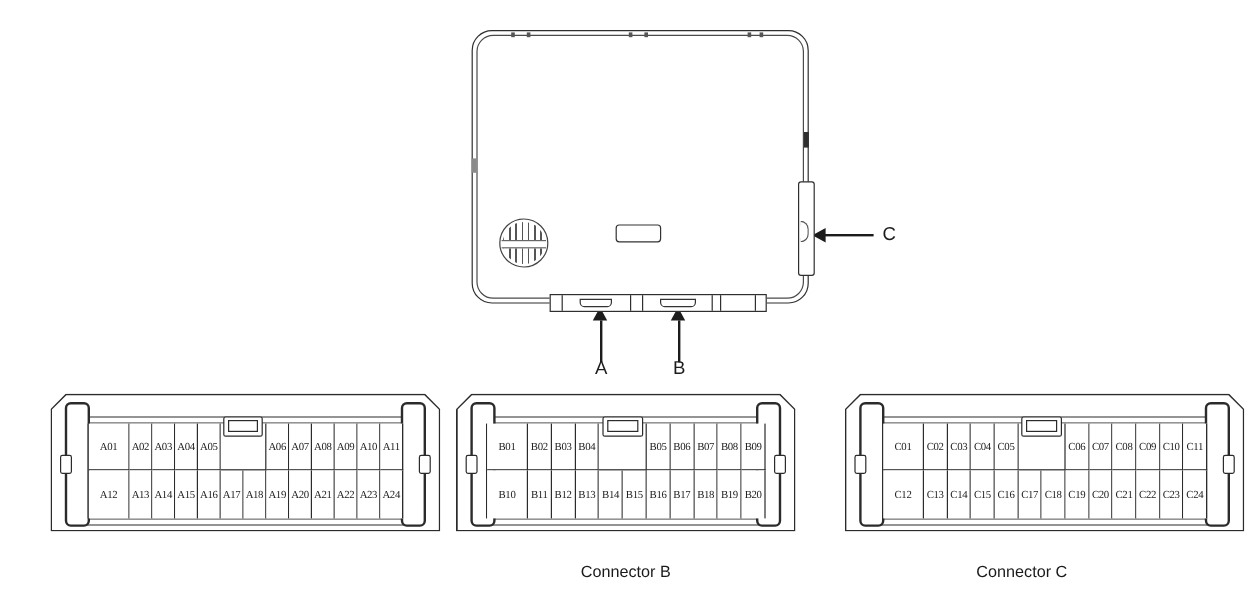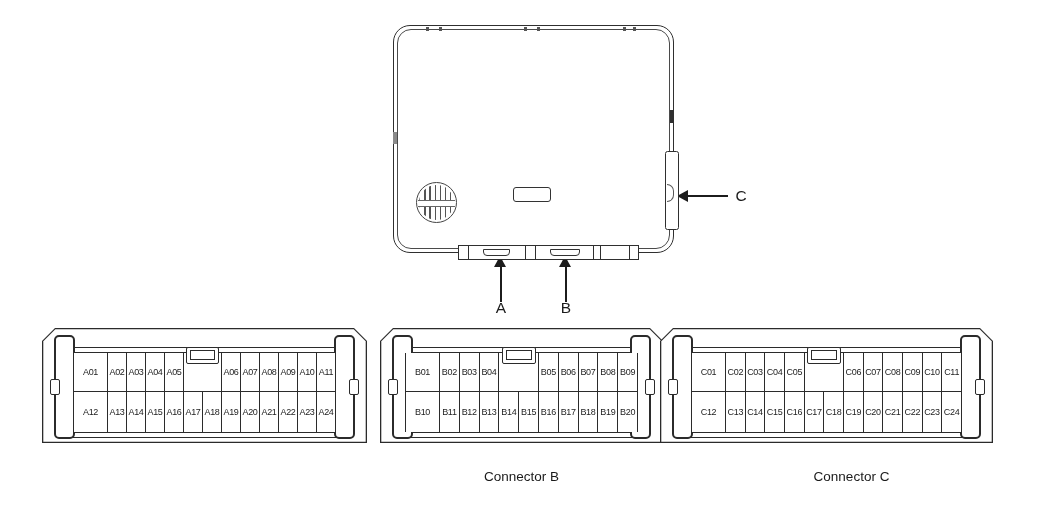--- a/index.html
+++ b/index.html
@@ -41,24 +41,24 @@
   
   .aline-v{position:absolute;width:2px;background:#1c1c1c;}
   .aline-h{position:absolute;height:2px;background:#1c1c1c;}
   .ahead-up{position:absolute;width:0;height:0;border-left:6px solid transparent;
          border-right:6px solid transparent;border-bottom:11px solid #1c1c1c;}
   .ahead-left{position:absolute;width:0;height:0;border-top:6px solid transparent;
          border-bottom:6px solid transparent;border-right:11px solid #1c1c1c;}
   .callout-label{position:absolute;font-size:15.5px;width:22px;text-align:center;}
 
   
-  .conn{position:absolute;top:328px;height:115px;}
+  .conn{position:absolute;top:328px;height:115px;font-family:Liberation Serif, serif;}
   .conn-a{left:42px;width:325px;}
   .conn-b{left:380px;width:283px;}
-  .conn-c{left:660px;width:333px;}
+  .conn-c{left:704px;width:333px;}
   .face{position:absolute;inset:0;background:#2b2b2b;
         clip-path:polygon(13px 0,calc(100% - 13px) 0,100% 13px,100% 100%,0 100%,0 13px);}
   .face-in{position:absolute;inset:1.3px;background:#fff;
         clip-path:polygon(12px 0,calc(100% - 12px) 0,100% 12px,100% 100%,0 100%,0 12px);}
   .rail{position:absolute;left:26px;right:26px;height:4px;border:1.2px solid #2b2b2b;
         background:#fff;border-radius:2px;z-index:1;}
   .rail-top{top:19px}.rail-bottom{top:104px}
   .bracket{position:absolute;top:7px;width:17px;height:100px;border:2px solid #2b2b2b;
         border-radius:5px;background:#fff;z-index:2;}
   .bracket-left{left:12px}.bracket-right{right:12px}

